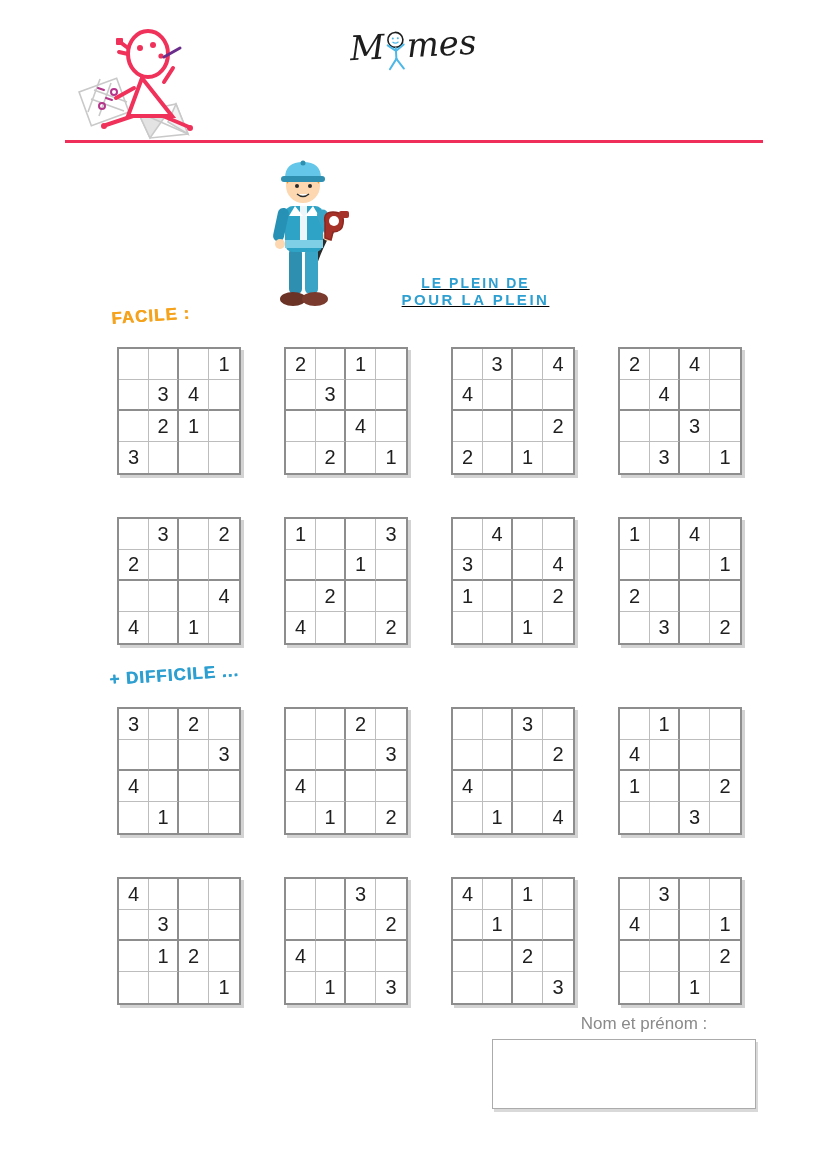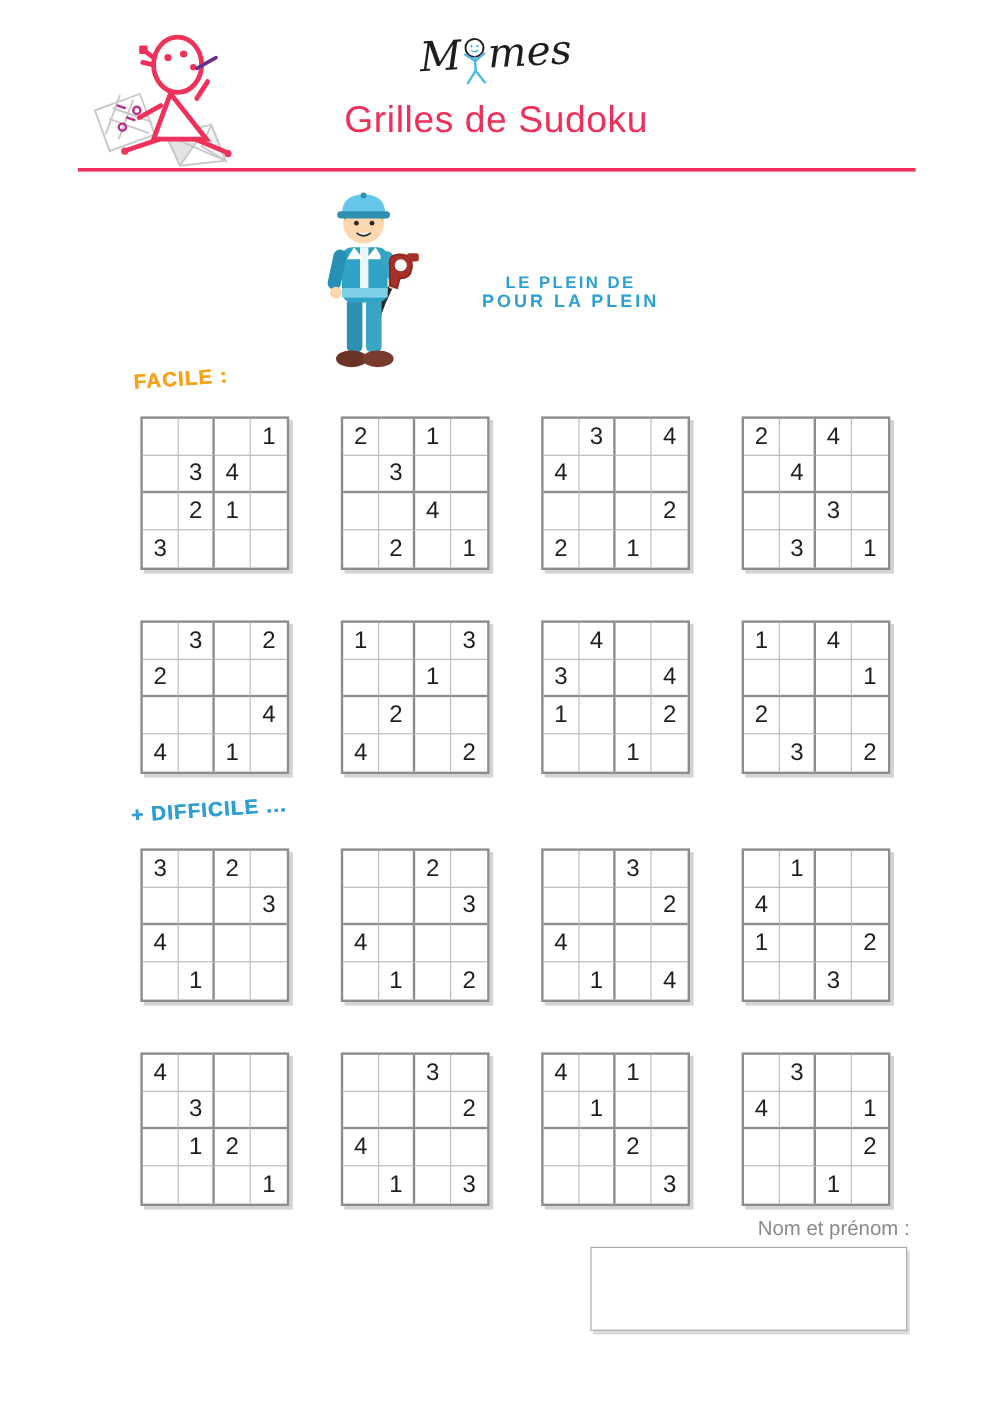--- a/index.html
+++ b/index.html
@@ -12,21 +12,21 @@
   .brand{position:absolute;left:0;right:0;top:28px;text-align:center;}
   .brand-inner{display:inline-flex;align-items:flex-start;transform:rotate(-3deg);
       font-family:"DejaVu Serif",serif;font-style:italic;font-size:34px;color:#1d1d1d;line-height:1;}
   .brand-fig{width:24px;height:44px;margin:2px -1px 0 -1px;}
   .page-title{position:absolute;left:0;right:0;top:82px;text-align:center;
       font-size:31px;color:var(--accent);letter-spacing:.5px;}
   .header-rule{position:absolute;left:65px;top:140px;width:698px;height:3px;background:var(--accent);}
 
   
   .hero{position:absolute;left:0;right:0;top:156px;display:flex;justify-content:center;}
-  .hero-inner{display:flex;align-items:center;margin-left:28px;}
+  .hero-inner{display:flex;align-items:flex-end;margin-left:28px;text-decoration:underline;}
   .boy{width:82px;height:152px;}
   .hero-text{margin-left:14px;padding-top:22px;text-align:center;width:222px;}
   .hero-top{font-size:14px;font-weight:bold;color:var(--blue);letter-spacing:2px;}
   .hero-title{font-size:51px;font-weight:bold;color:var(--orange);letter-spacing:1px;line-height:1.0;
       text-shadow:1px 0 var(--orange),-1px 0 var(--orange),0 1px var(--orange);}
   .hero-bottom{font-size:15px;font-weight:bold;color:var(--blue);letter-spacing:2.5px;}
 
   
   .section-label{position:absolute;font-size:17px;font-weight:bold;letter-spacing:1px;
       transform:rotate(-4deg);transform-origin:left bottom;}
@@ -40,21 +40,21 @@
       box-shadow:3px 3px 0 rgba(140,140,140,.38);}
   .cell{box-sizing:border-box;display:flex;align-items:center;justify-content:center;
       border-right:1px solid var(--grid_thin);border-bottom:1px solid var(--grid_thin);
       font-size:20px;color:var(--number);}
   .cell.tr{border-right:2px solid var(--grid_line);}
   .cell.nr{border-right:none;}
   .cell.tb{border-bottom:2px solid var(--grid_line);}
   .cell.nb{border-bottom:none;}
 
   
-  .name-label{position:absolute;left:494px;top:1014px;width:264px;text-align:right;
+  .name-label{position:absolute;left:512px;top:1014px;width:264px;text-align:center;
       font-size:17px;color:var(--muted);}
   .name-box{position:absolute;left:492px;top:1039px;width:262px;height:68px;background:#fff;
       border:1px solid #ababab;box-shadow:2px 3px 0 rgba(160,160,160,.4);}
 </style>
 </head>
 <body>
 
 <div class="page">
 
   <svg class="mascot" viewBox="0 0 128 116">
@@ -109,21 +109,20 @@
           <line x1="12" y1="20" x2="4" y2="14"></line>
             <line x1="12" y1="20" x2="20" y2="14"></line>
           <line x1="12" y1="28" x2="5" y2="38"></line>
             <line x1="12" y1="28" x2="19" y2="38"></line>
         </g>
       </svg>
         <span id="brand-rest">mes</span>
     </span>
   </div>
 
-  <div class="page-title">Grilles de Sudoku</div>
   <div class="header-rule"></div>
 
   <div class="hero">
     <div class="hero-inner">
       <svg class="boy" viewBox="0 0 82 152">
 
         <path d="M56 84 Q44 108 40 132" fill="none" stroke="#2a2a2a" stroke-width="4" stroke-linecap="round"></path>
 
         <rect x="20" y="92" width="13" height="46" rx="5" fill="#2e8fb0"></rect>
         <rect x="36" y="92" width="13" height="46" rx="5" fill="#3aa4c6"></rect>

